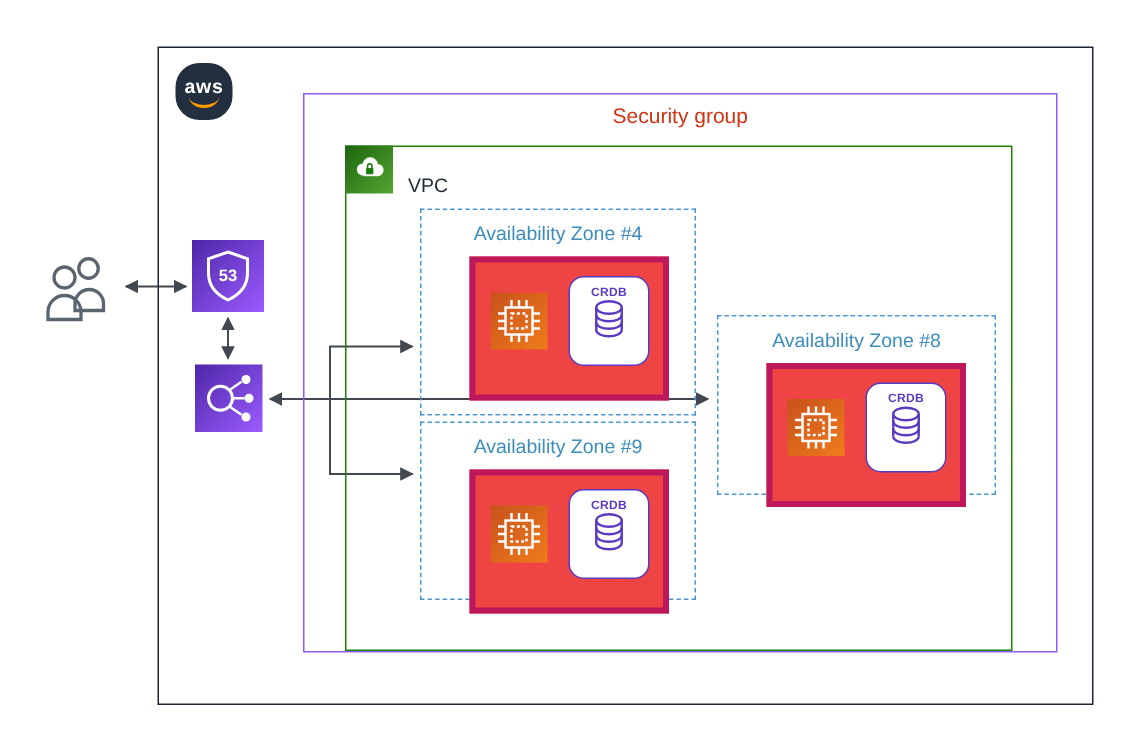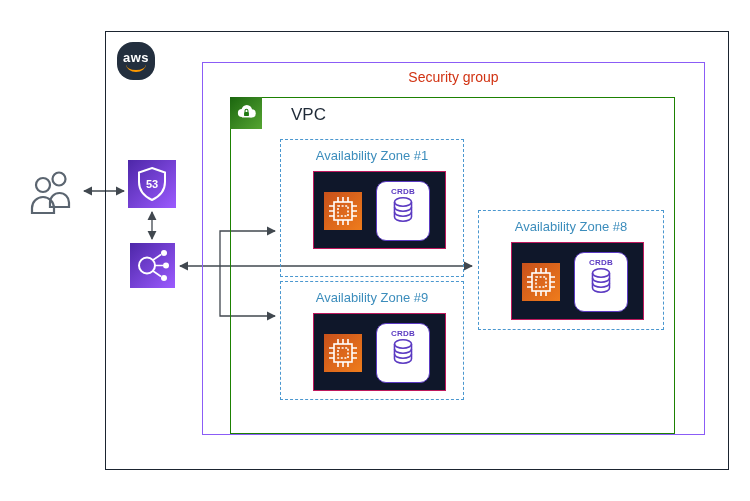--- a/index.html
+++ b/index.html
@@ -18,30 +18,30 @@
   .sg-box{position:absolute;left:202px;top:62px;width:503px;height:373px;
           border:1px solid #8b5cf6;box-sizing:border-box;}
   .sg-label{position:absolute;left:0;top:6px;width:100%;text-align:center;
             color:#d13212;font-size:14px;}
 
   .vpc-box{position:absolute;left:230px;top:97px;width:445px;height:337px;
            border:1px solid #1d8102;box-sizing:border-box;}
   .vpc-icon{position:absolute;left:-1px;top:-1px;width:32px;height:32px;
             background:linear-gradient(135deg,#1b660f,#55a532);
             display:flex;align-items:center;justify-content:center;}
-  .vpc-label{position:absolute;left:41px;top:7px;font-size:17px;color:#1f2a37;margin-left:19px;}
+  .vpc-label{position:absolute;left:41px;top:18px;font-size:13px;color:#1f2a37;}
 
   .az{position:absolute;border:1.5px dashed #4a97cf;box-sizing:border-box;background:transparent;}
   .az1{left:280px;top:139px;width:184px;height:138px;}
   .az2{left:280px;top:281px;width:184px;height:119px;}
   .az3{left:478px;top:210px;width:186px;height:120px;}
   .az-label{text-align:center;color:#3c8dbc;font-size:13px;margin-top:8px;}
 
-  .svc-box{position:absolute;left:32px;top:31px;width:133px;height:78px;
-           background:#0f172a;border:1px solid #be185d;box-sizing:border-box;}
+  .svc-box{position:absolute;left:32px;top:31px;width:133px;height:96px;
+           background:#ef4444;border:4px solid #be185d;box-sizing:border-box;}
   .ec2{position:absolute;left:10px;top:20px;width:38px;height:38px;
        background:linear-gradient(135deg,#c8511b,#ef7c1c);}
   .crdb{position:absolute;left:62px;top:9px;width:54px;height:60px;border:1.5px solid #5b3ac2;
         border-radius:10px;background:#fff;display:flex;flex-direction:column;align-items:center;
         padding-top:5px;box-sizing:border-box;}
   .crdb .lbl{font-size:8px;font-weight:bold;color:#5b3ac2;letter-spacing:.2px;line-height:9px;}
 
   .users{position:absolute;left:26px;top:166px;width:52px;height:52px;}
   .r53{position:absolute;left:128px;top:160px;width:48px;height:48px;
        background:linear-gradient(135deg,#4d27a8,#9c5bff);
@@ -89,21 +89,21 @@
         <circle cx="23" cy="16.5" r="5" fill="#fff"></circle>
         <rect x="11" y="15" width="12" height="6.5" fill="#fff"></rect>
         <rect x="13.6" y="14.8" width="6" height="5" rx="0.6" fill="#1e7a10"></rect>
         <path d="M14.8,14.8 v-1.6 a1.8,1.8 0 0 1 3.6,0 v1.6" stroke="#1e7a10" stroke-width="1.3" fill="none"></path>
       </svg>
     </div>
     <div class="vpc-label">VPC</div>
   </div>
 
   <div class="az az1">
-    <div class="az-label">Availability Zone #1</div>
+    <div class="az-label">Availability Zone #4</div>
     <div class="svc-box">
       <div class="ec2">
         <svg width="38" height="38" viewBox="0 0 38 38" stroke="#fff" stroke-width="1.6" fill="none">
           <rect x="10" y="10" width="18" height="18"></rect>
           <rect x="14" y="14" width="10" height="10" stroke-dasharray="2 1.6"></rect>
           <path d="M14,5V10 M19,5V10 M24,5V10 M14,28V33 M19,28V33 M24,28V33 M5,14H10 M5,19H10 M5,24H10 M28,14H33 M28,19H33 M28,24H33"></path>
         </svg>
       </div>
       <div class="crdb">
         <span class="lbl">CRDB</span>

